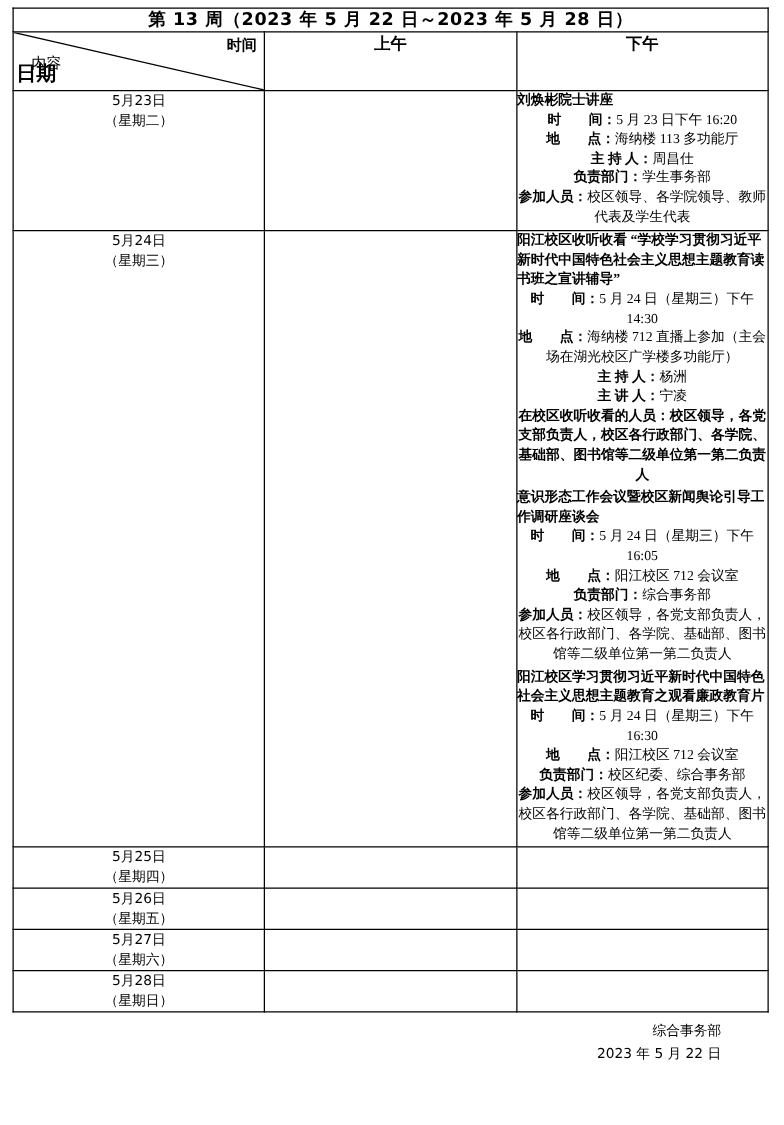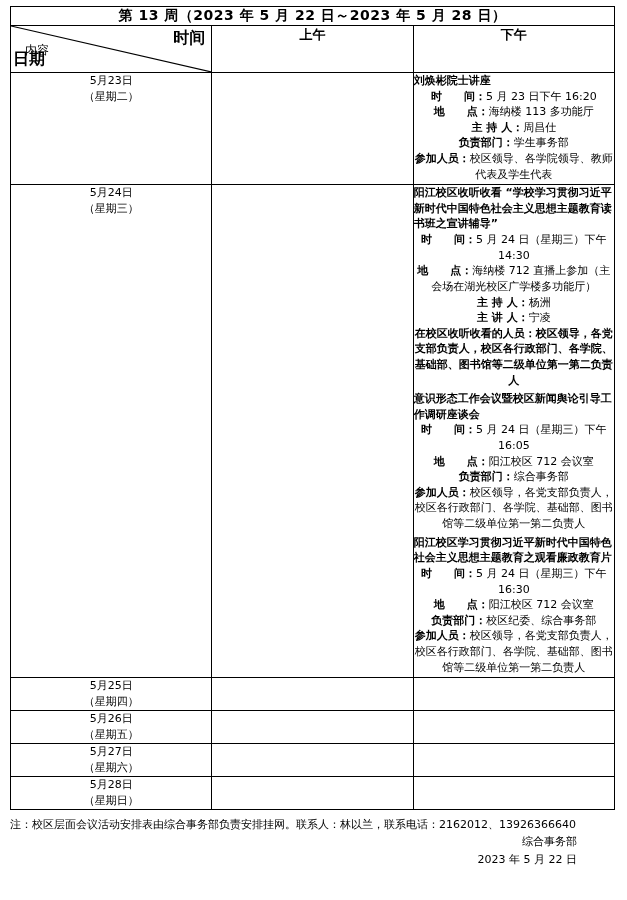--- a/index.html
+++ b/index.html
@@ -48,21 +48,21 @@
   }
   .hdr-corner .diag {
     position: absolute;
     left: 0; top: 0;
     width: 100%; height: 100%;
   }
   .hdr-corner .lbl-time {
     position: absolute;
     top: 2px;
     right: 6px;
-    font-size: 16px;
+    font-size: 12px;
     font-weight: bold;
   }
   .hdr-corner .lbl-content {
     position: absolute;
     top: 16px;
     left: 14px;
     font-size: 12px;
     font-weight: normal;
   }
   .hdr-corner .lbl-date {
@@ -87,21 +87,21 @@
     line-height: 1.45;
     padding: 3px 0;
   }
   .datecell .d1 { display:block; }
   .datecell .d2 { display:block; }
   .cell-pad {
     padding: 4px 5px 6px 5px;
     line-height: 1.42;
     font-size: 11px;
   }
-  .evt { margin-bottom: 2px; }
+  .evt { margin-bottom: 2px; font-family: Liberation Serif, serif; }
   .evt + .evt { margin-top: 3px; }
   .evt-title {
     font-weight: bold;
     line-height: 1.42;
   }
   .evt-line {
     line-height: 1.42;
     text-align: center;
   }
   .evt-line .k {
@@ -234,20 +234,19 @@
           <span class="d1">5月28日</span>
           <span class="d2">（星期日）</span>
         </td>
         <td class="cell-pad col-am"></td>
         <td class="cell-pad col-pm"></td>
       </tr>
     </tbody>
   </table>
 
   <div class="footer">
-    <div class="note">注：校区层面会议活动安排表由综合事务部负责安排挂网。联系人：林以兰，联系电话：2162012、13926366640</div>
     <div class="sign">
       <div>综合事务部</div>
       <div>2023 年 5 月 22 日</div>
     </div>
   </div>
 
 </div>
 
 </body></html>

